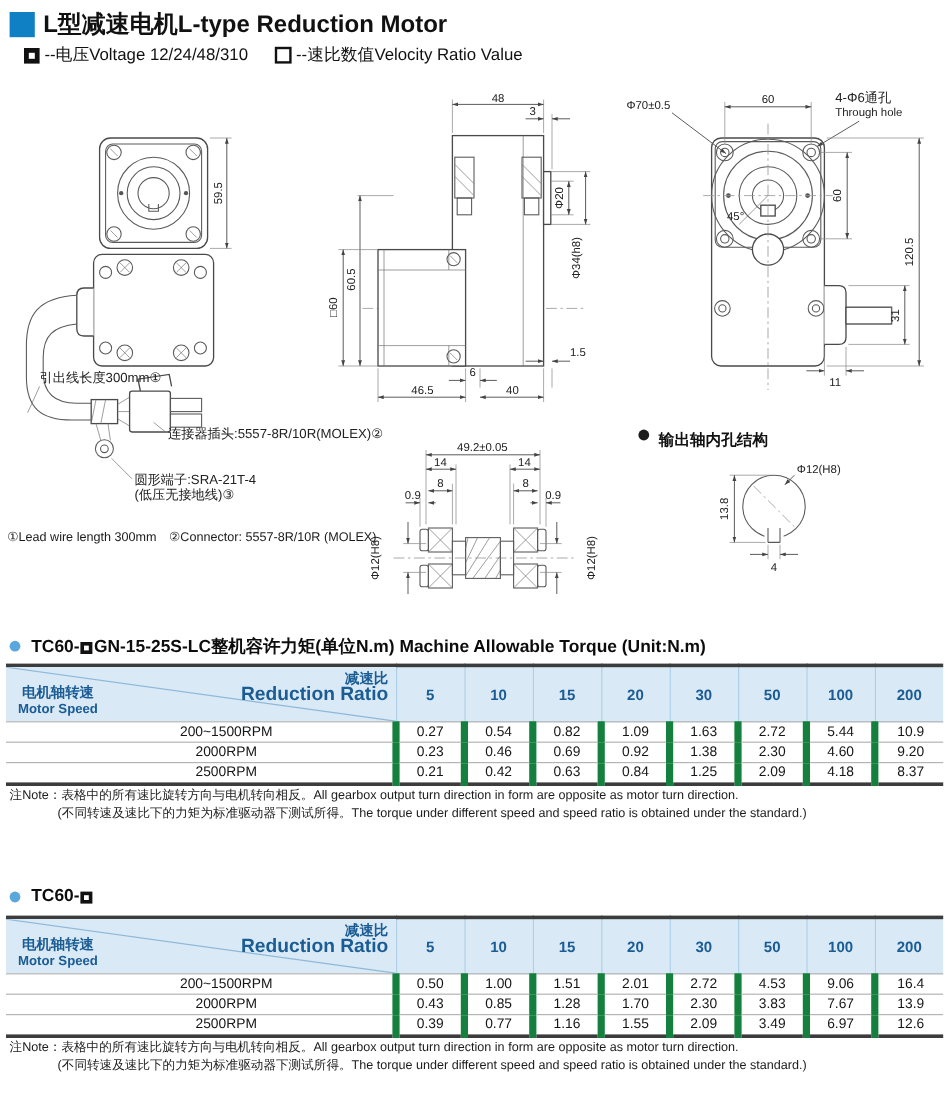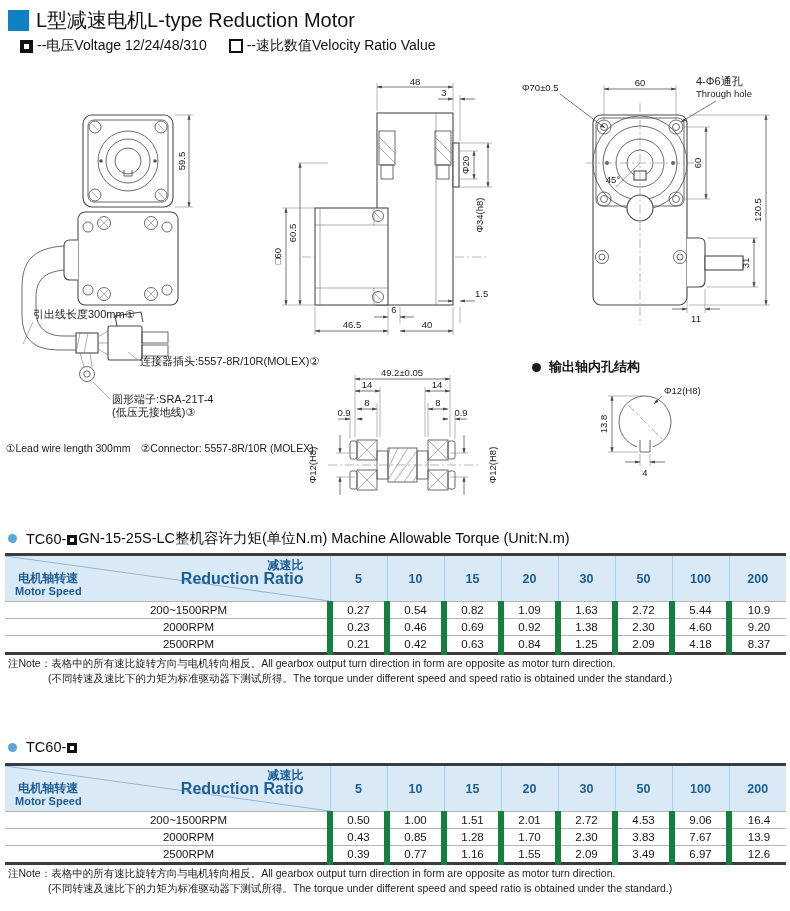--- a/index.html
+++ b/index.html
@@ -1,54 +1,54 @@
 <!DOCTYPE html>
 <html><head>
 <meta charset="utf-8">
 <style>
   html,body{margin:0;padding:0}
   body{width:790px;height:911px;position:relative;background:#fff;
        font-family:"Liberation Sans","DejaVu Sans",sans-serif;color:#111;overflow:hidden}
   
   .title-row{position:absolute;left:8px;top:7px;display:flex;align-items:center}
   .title-sq{width:21px;height:21px;background:#1080c5;display:inline-block;margin-right:7px}
-  h1{font-size:20px;font-weight:normal;margin:0;letter-spacing:0}
+  h1{font-size:20px;font-weight:bold;margin:0;letter-spacing:0}
   .legend{position:absolute;left:20px;top:37px;display:flex;align-items:center;font-size:14px}
   .sym-filled{width:13px;height:13px;background:#111;display:inline-block;position:relative;margin-right:4px}
   .sym-filled::after{content:"";position:absolute;left:4px;top:4px;width:5px;height:5px;background:#fff}
   .sym-empty{width:10px;height:10px;border:2px solid #111;display:inline-block;margin:0 4px 0 22px}
   
   svg{position:absolute}
   svg text{font-size:9.5px;fill:#222;font-family:"Liberation Sans","DejaVu Sans",sans-serif}
   svg text.cjk{font-size:11px}
   .o{stroke:#4a4a4a;stroke-width:1.1;fill:#fff}
   .o2{stroke:#5a5a5a;stroke-width:0.9;fill:none}
   .thin{stroke:#777;stroke-width:0.6;fill:none}
   .dim{stroke:#555;stroke-width:0.8;fill:none}
   .ext{stroke:#888;stroke-width:0.6;fill:none}
   .cl{stroke:#999;stroke-width:0.7;fill:none;stroke-dasharray:9 3 2 3}
   .hatch{stroke:#777;stroke-width:0.6}
   .footnotes{position:absolute;left:6px;top:441px;font-size:10.5px;line-height:15px;color:#1a1a1a}
-  .hole-heading{position:absolute;left:532px;top:358px;display:flex;align-items:center}
+  .hole-heading{position:absolute;left:532px;top:358px;display:flex;}
   .hole-bullet{width:9px;height:9px;border-radius:50%;background:#1d1d1d;margin-right:8px}
   .hole-cn{font-size:13px;font-weight:bold;margin-right:5px}
   .hole-en{font-size:12.5px}
   
-  .tbl-title{position:absolute;left:8px;display:flex;align-items:center;font-size:14.5px;font-weight:normal;color:#0c0c0c}
+  .tbl-title{position:absolute;left:8px;display:flex;align-items:center;font-size:14.5px;font-weight:bold;color:#0c0c0c}
   .bullet{width:9px;height:9px;border-radius:50%;background:#5aa7dd;margin-right:9px;flex:none}
   .vbox{display:inline-block;width:10px;height:10px;background:#111;position:relative;margin:0 1px;top:1px}
   .vbox::after{content:"";position:absolute;left:3px;top:3px;width:4px;height:4px;background:#fff}
   .tblsec{position:absolute;left:5px;width:781px}
   table{border-collapse:collapse;width:781px;table-layout:fixed;
         border-top:3px solid #3c3c3c;border-bottom:3px solid #3c3c3c}
   thead th{background:#d9eaf6;color:#1b5c94;font-weight:bold;height:45px;
            border-left:1px solid #aecfe8;font-size:12.5px;text-align:center;padding:0}
   th.corner{border-left:none;position:relative;background:#d9eaf6}
   .diag{position:absolute;left:0;top:0;width:100%;height:100%}
-  .c-top{position:absolute;top:3px;right:26px;text-align:right;line-height:13px;font-size:12px;color:#1b5c94}
+  .c-top{position:absolute;top:3px;right:6px;text-align:right;line-height:13px;font-size:12px;color:#1b5c94}
   .c-top .en{font-size:16px}
   .c-bot{position:absolute;bottom:3px;left:10px;text-align:center;line-height:13px;font-size:12px;color:#1b5c94}
   .c-bot .en{font-size:11px}
   tbody td{height:16px;font-size:11.5px;text-align:center;border-top:1px solid #b5b5b5;
            border-left:6px solid #15803d;padding:0;color:#151515}
   tbody td.lbl{text-align:center;padding-left:45px;border-left:none}
   .note{position:absolute;left:8px;font-size:10.5px;color:#1c1c1c;line-height:15px}
   .note .l2{margin-left:40px}
 </style>
 </head>

